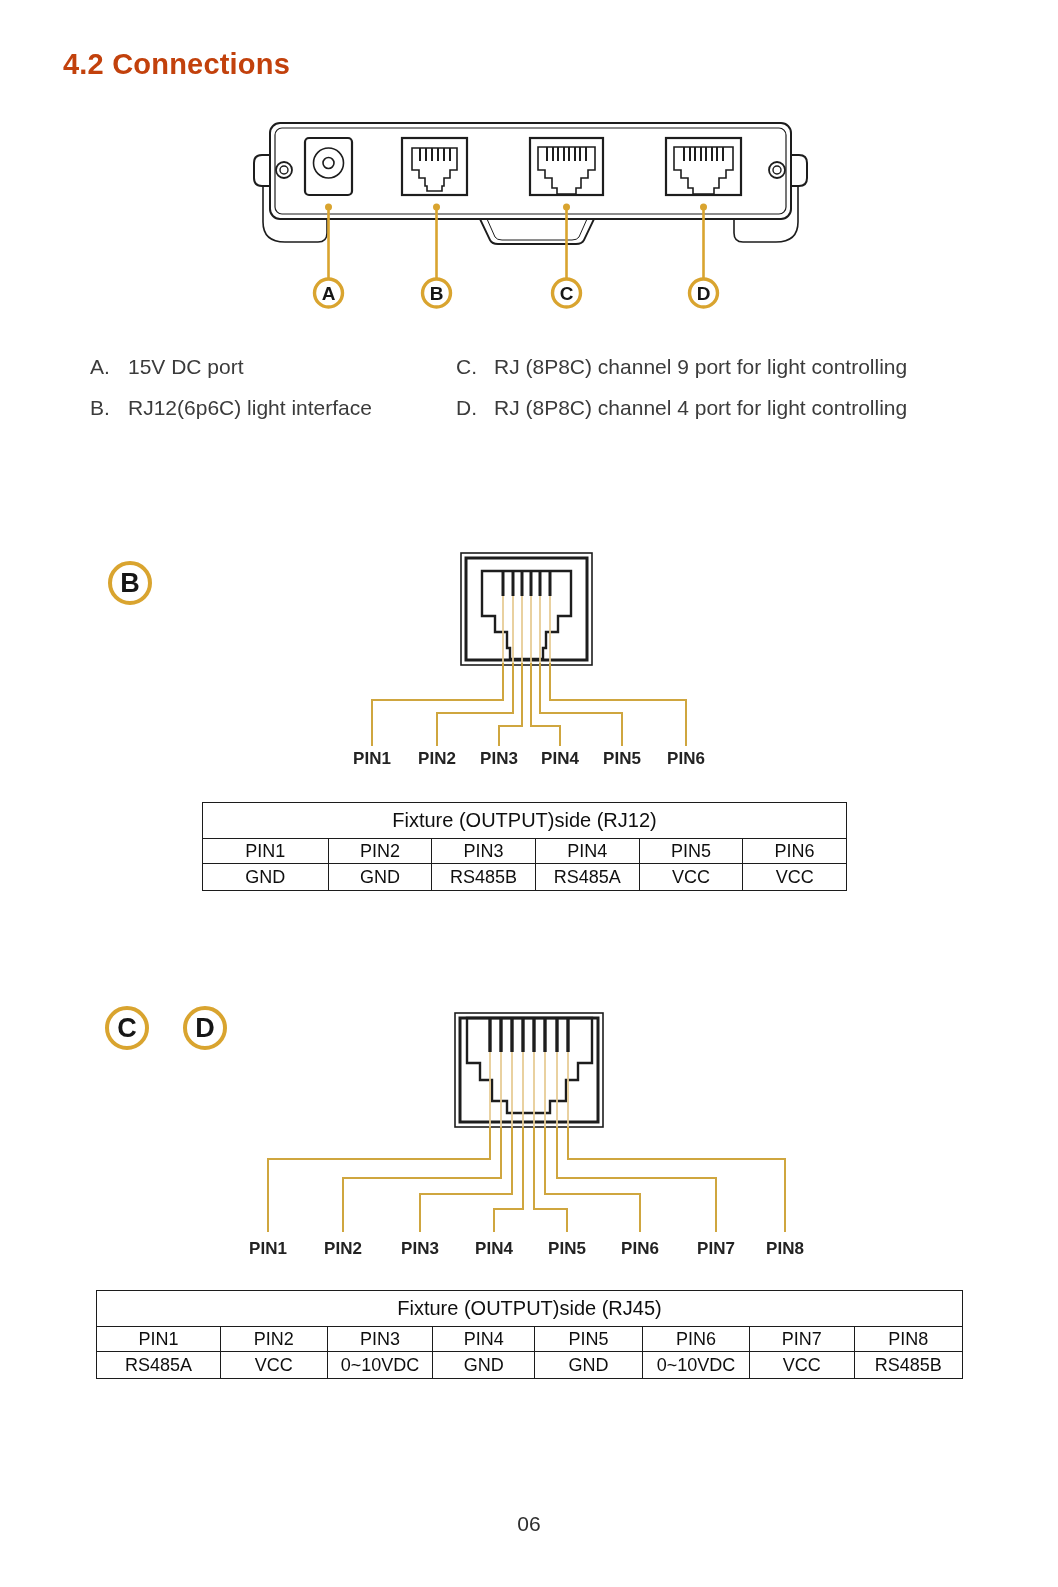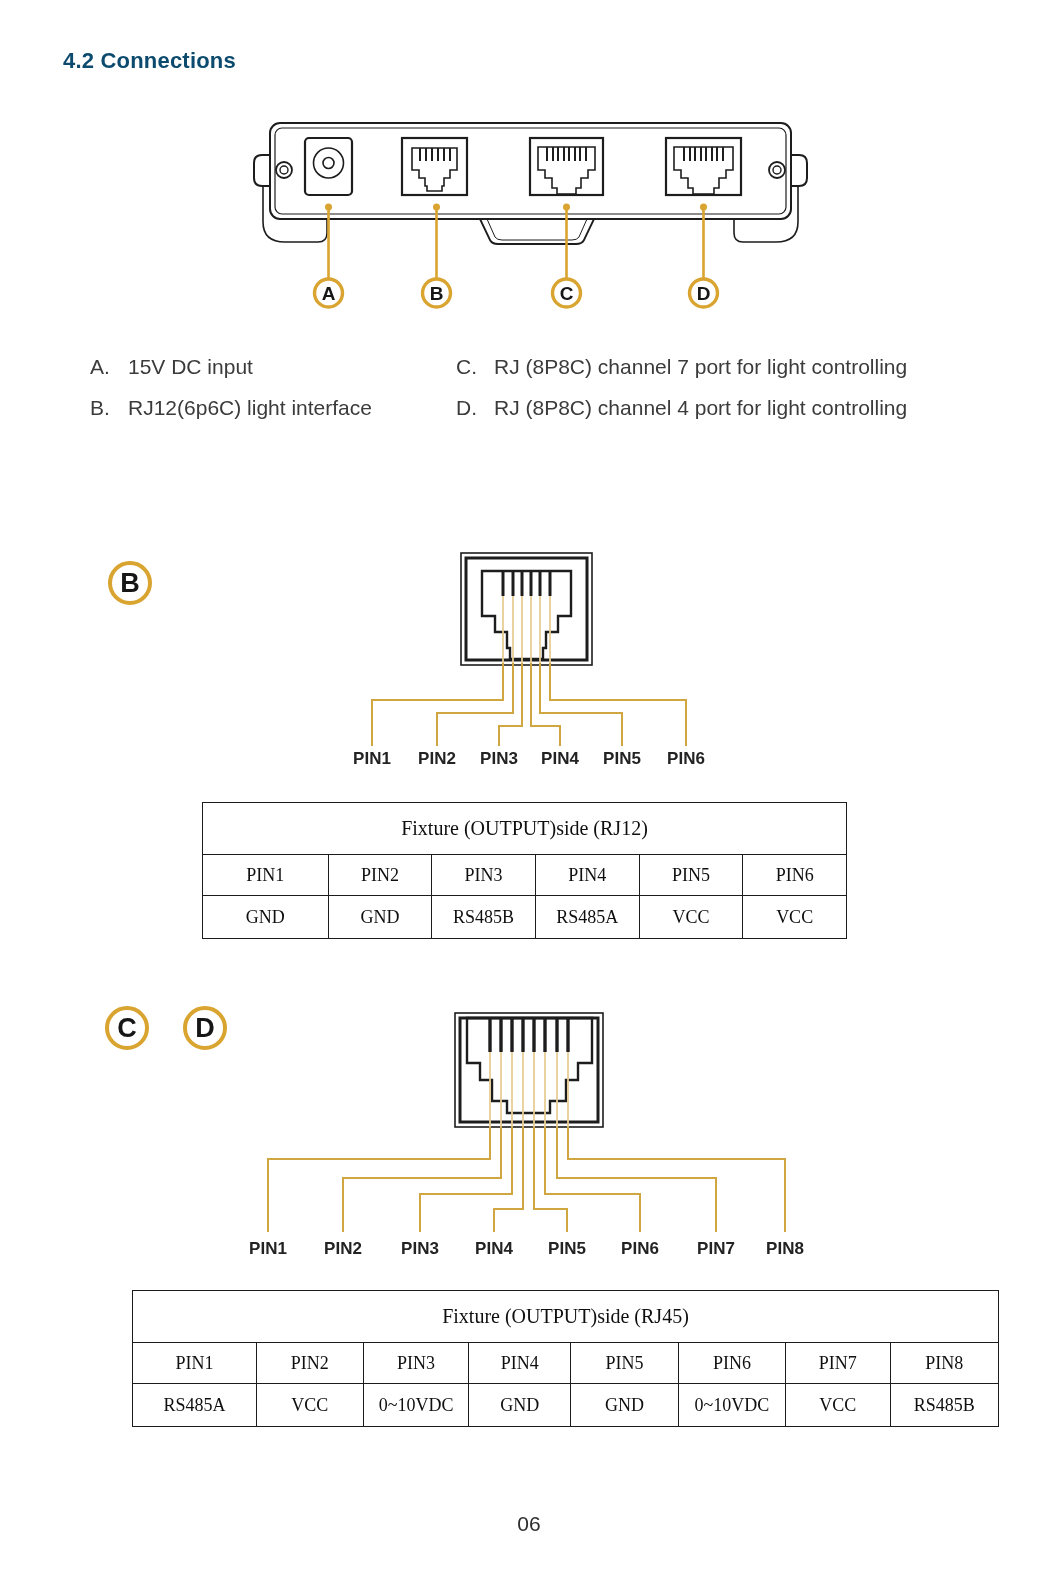--- a/index.html
+++ b/index.html
@@ -7,42 +7,42 @@
     position:relative;
     width:1058px;height:1587px;
     background:#ffffff;
     font-family:"Liberation Sans", sans-serif;
     color:#1d1d1d;
     overflow:hidden;
   }
   .abs{position:absolute;}
   .section-title{
     left:63px;top:48px;
-    font-size:22px;font-weight:600;color:#0c4a6e;letter-spacing:0.2px;
+    font-size:29px;font-weight:600;color:#c2410c;letter-spacing:0.2px;
   }
   svg{display:block;font-family:inherit;}
   
   .legend-item{display:flex;font-size:21px;color:#3b3b3b;}
   .legend-key{width:38px;flex:0 0 auto;}
   
   .badge{
     box-sizing:border-box;
     width:44px;height:44px;border-radius:50%;
     border:4px solid #D9A42F;background:#fff;
     display:flex;align-items:center;justify-content:center;
     font-size:27px;font-weight:700;color:#161616;
   }
   
   table.pinout{
     border-collapse:collapse;table-layout:fixed;width:100%;
     font-size:18px;color:#0f0f0f;background:#fff;
   }
   table.pinout td{
     border:1.6px solid #1c1c1c;text-align:center;vertical-align:middle;
-    padding:8px;overflow:hidden;white-space:nowrap;font-family:Liberation Serif, serif;
+    padding:0;overflow:hidden;white-space:nowrap;
   }
   table.pinout .t-title{font-size:20px;height:35px;}
   table.pinout .t-head td{height:24px;}
   table.pinout .t-vals td{height:26px;}
   .page-number{
     left:0;top:1512px;width:1058px;text-align:center;
     font-size:21px;color:#2e2e2e;
   }
 </style>
 </head>
@@ -145,29 +145,29 @@
       <text x="436.5" y="300" text-anchor="middle" font-size="19" font-weight="700" fill="#161616">B</text>
       <circle cx="566.5" cy="293" r="14" fill="#fff" stroke="#D9A42F" stroke-width="3.4"></circle>
       <text x="566.5" y="300" text-anchor="middle" font-size="19" font-weight="700" fill="#161616">C</text>
       <circle cx="703.5" cy="293" r="14" fill="#fff" stroke="#D9A42F" stroke-width="3.4"></circle>
       <text x="703.5" y="300" text-anchor="middle" font-size="19" font-weight="700" fill="#161616">D</text>
     </g>
   </svg>
 
   <div class="abs legend-item" style="left:90px;top:355px;">
     <span class="legend-key">A.</span>
-    <span>15V DC input</span>
+    <span>15V DC port</span>
   </div>
   <div class="abs legend-item" style="left:90px;top:396px;">
     <span class="legend-key">B.</span>
     <span>RJ12(6p6C) light interface</span>
   </div>
   <div class="abs legend-item" style="left:456px;top:355px;">
     <span class="legend-key">C.</span>
-    <span>RJ (8P8C) channel 7 port for light controlling</span>
+    <span>RJ (8P8C) channel 9 port for light controlling</span>
   </div>
   <div class="abs legend-item" style="left:456px;top:396px;">
     <span class="legend-key">D.</span>
     <span>RJ (8P8C) channel 4 port for light controlling</span>
   </div>
 
   <div class="abs badge" style="left:108px;top:561px;">B</div>
 
   <svg class="abs" style="left:330px;top:540px;" width="390" height="235" viewBox="330 540 390 235">
 
@@ -292,21 +292,21 @@
       <text x="343" y="1254">PIN2</text>
       <text x="420" y="1254">PIN3</text>
       <text x="494" y="1254">PIN4</text>
       <text x="567" y="1254">PIN5</text>
       <text x="640" y="1254">PIN6</text>
       <text x="716" y="1254">PIN7</text>
       <text x="785" y="1254">PIN8</text>
     </g>
   </svg>
 
-  <div class="abs" style="left:96px;top:1290px;width:867px;margin-left:36px;">
+  <div class="abs" style="left:96px;top:1290px;width:867px;">
     <table class="pinout">
       <colgroup>
         <col style="width:14.3%">
           <col style="width:12.35%">
           <col style="width:12.2%">
           <col style="width:11.75%">
         <col style="width:12.45%">
           <col style="width:12.35%">
           <col style="width:12.1%">
           <col style="width:12.5%">

